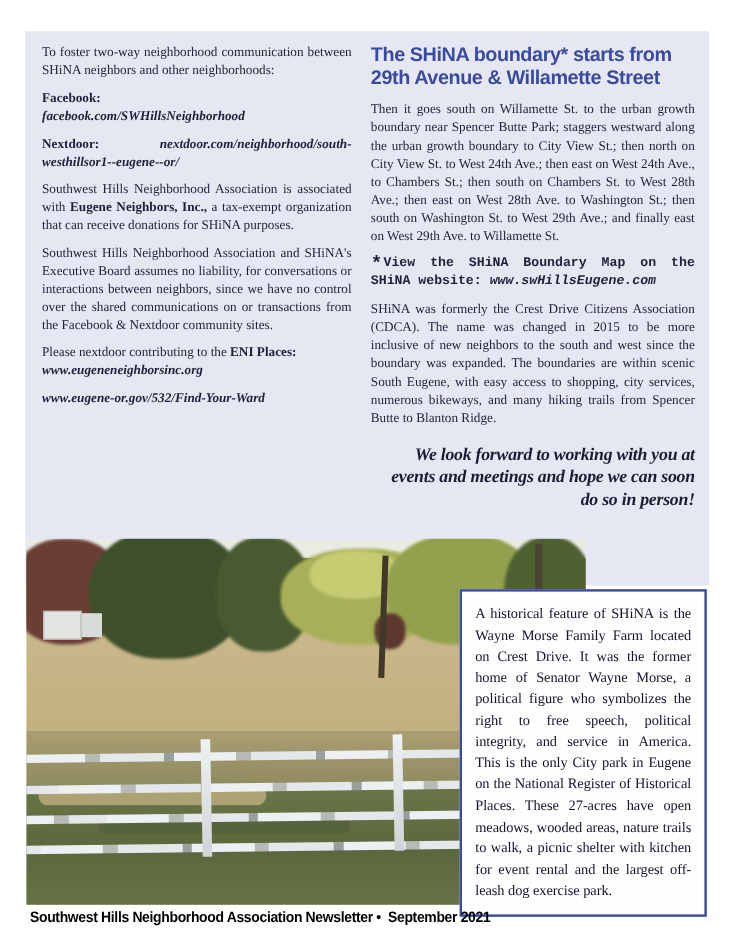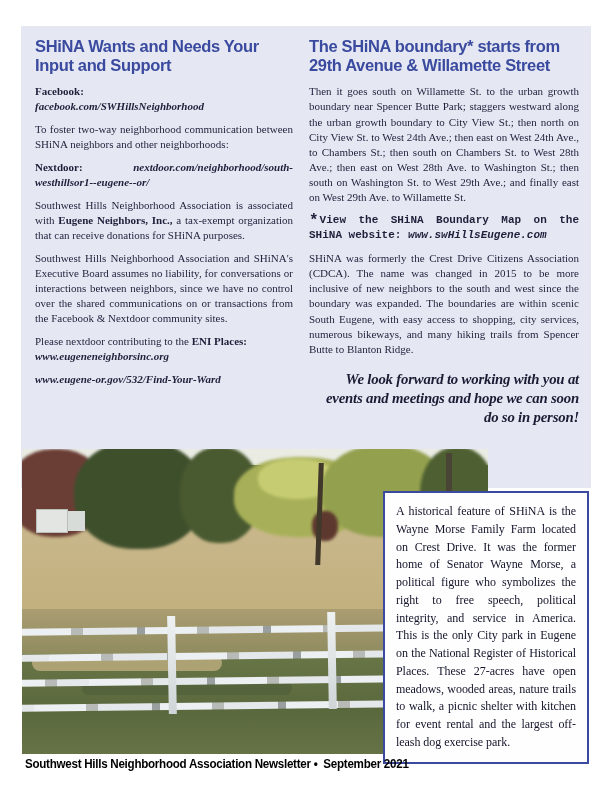--- a/index.html
+++ b/index.html
@@ -66,23 +66,22 @@
           transform:scaleX(0.93);transform-origin:0 50%;white-space:pre;}
 </style>
 </head>
 <body>
 
 <div class="page">
 
   <div class="panel">
 
     <div class="col col-left">
-      <h2 class="hd">SHiNA Wants and Needs Your Input and Support</h2>
+      <p class="body">To foster two-way neighborhood communication between SHiNA neighbors and other neighborhoods:</p>
       <p class="body"><b>Facebook:</b><br><span class="url">facebook.com/SWHillsNeighborhood</span></p>
-      <p class="body">To foster two-way neighborhood communication between SHiNA neighbors and other neighborhoods:</p>
       <p class="body"><b>Nextdoor: </b><span class="url">nextdoor.com/neighborhood/south­westhillsor1--eugene--or/</span></p>
       <p class="body"><span>Southwest Hills Neighborhood Association is associated with </span><b>Eugene Neighbors, Inc.,</b><span> a tax-exempt organization that can receive donations for SHiNA purposes.</span></p>
       <p class="body">Southwest Hills Neighborhood Association and SHiNA's Executive Board assumes no liability, for conversations or interactions between neighbors, since we have no control over the shared communications on or transactions from the Facebook &amp; Nextdoor community sites.</p>
       <p class="body"><span>Please nextdoor contributing to the </span><b>ENI Places:</b><br><span class="url">www.eugeneneighborsinc.org</span></p>
       <p class="body"><span class="url">www.eugene-or.gov/532/Find-Your-Ward</span></p>
     </div>
 
     <div class="col col-right">
       <h2 class="hd">The SHiNA boundary* starts from 29th Avenue &amp; Willamette Street</h2>
       <p class="body">Then it goes south on Willamette St. to the urban growth boundary near Spencer Butte Park; staggers westward along the urban growth boundary to City View St.; then north on City View St. to West 24th Ave.; then east on West 24th Ave., to Chambers St.; then south on Chambers St. to West 28th Ave.; then east on West 28th Ave. to Washington St.; then south on Washington St. to West 29th Ave.; and finally east on West 29th Ave. to Willamette St.</p>

